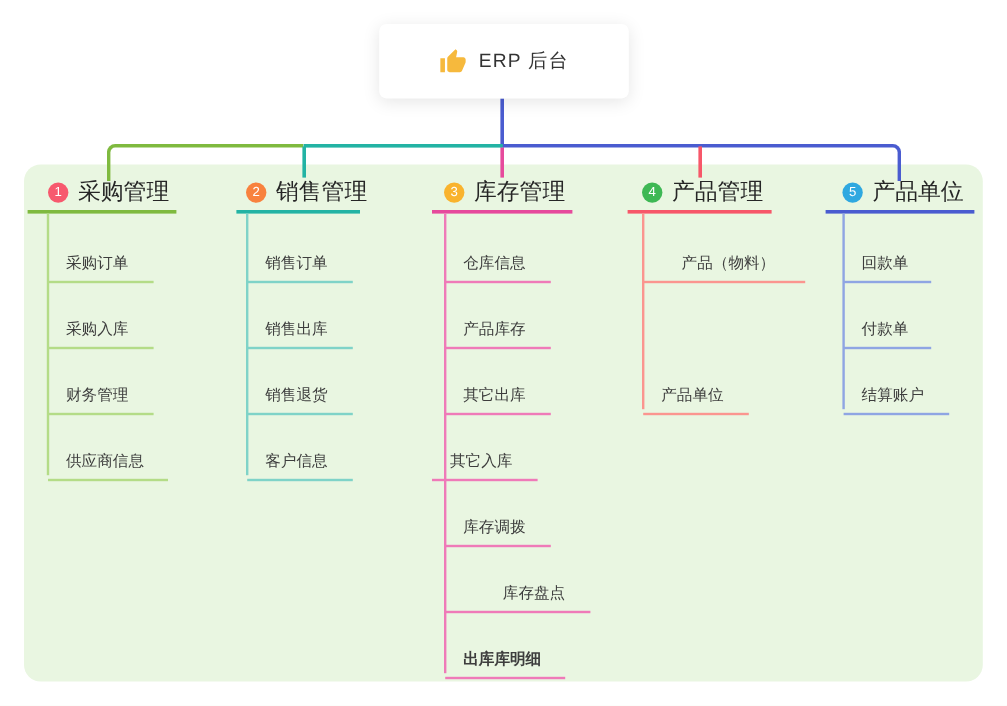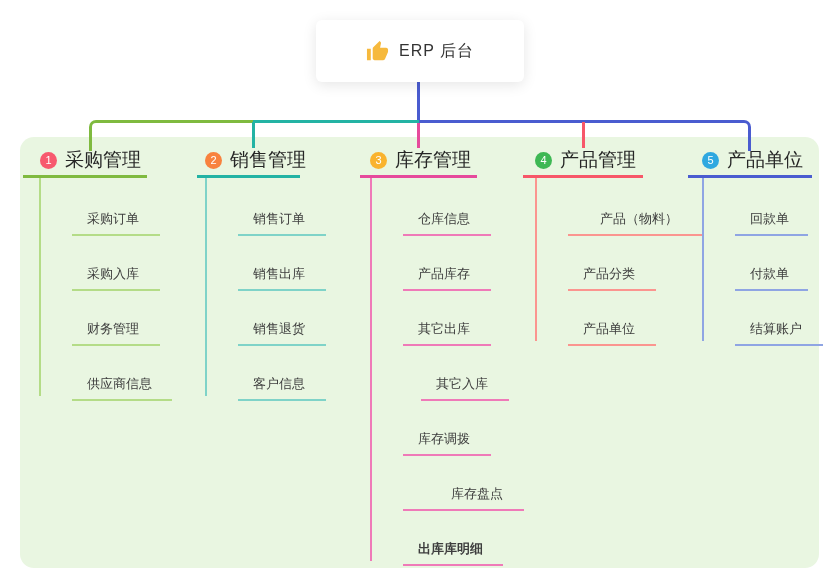--- a/index.html
+++ b/index.html
@@ -34,21 +34,21 @@
   .b4{--line:var(--branch4-line);--child:var(--branch4-child-line);--badge:var(--bran4-badge,var(--branch4-badge));}
   .b5{--line:var(--branch5-line);--child:var(--branch5-child-line);--badge:var(--branch5-badge);}
 
   .hdr{display:flex;align-items:center;height:22px;padding-bottom:4px;border-bottom:3px solid var(--line);cursor:default;}
   .badge{width:17px;height:17px;border-radius:50%;background:var(--badge);color:#fff;font-size:11px;line-height:17px;
     text-align:center;margin-right:8px;flex:0 0 17px;}
   .hdr-title{font-size:19px;color:#262626;white-space:nowrap;}
 
   .spine{position:absolute;width:2px;top:29px;background:var(--child);}
   .child{position:absolute;height:22px;border-bottom:2px solid var(--child);display:flex;align-items:flex-end;
-    padding-left:15px;padding-bottom:6px;box-sizing:content-box;margin-left:32px;}
+    padding-left:15px;padding-bottom:6px;box-sizing:content-box;}
   .child span{font-size:13px;color:#3d3d3d;white-space:nowrap;}
 </style>
 </head>
 <body>
 
 <div class="canvas">
 
   <div class="panel"></div>
 
   <div class="line root-drop"></div>
@@ -114,21 +114,21 @@
     <div class="spine" style="left:10px;height:383px;"></div>
     <div class="child" style="left:11px;top:57px;width:73px;text-align:right;">
         <span>仓库信息</span>
       </div>
     <div class="child" style="left:11px;top:167px;width:73px;">
         <span>其它出库</span>
       </div>
     <div class="child" style="left:11px;top:112px;width:73px;">
         <span>产品库存</span>
       </div>
-    <div class="child" style="left:29px;top:222px;width:73px;">
+    <div class="child" style="left:0;top:222px;width:73px;">
         <span>其它入库</span>
       </div>
     <div class="child" style="left:11px;top:277px;width:73px;">
         <span>库存调拨</span>
       </div>
     <div class="child" style="left:11px;top:332px;width:73px;padding-left:48px;">
         <span>库存盘点</span>
       </div>
     <div class="child" style="left:11px;top:387px;width:85px;font-weight:bold;">
         <span>出库库明细</span>
@@ -136,23 +136,20 @@
   </div>
 
   <div class="branch b4" style="left:523px;">
     <div class="hdr" style="width:108px;padding-left:12px;">
       <span class="badge">4</span>
       <span class="hdr-title">产品管理</span>
     </div>
     <div class="spine" style="left:12px;height:163px;"></div>
     <div class="child" style="left:13px;top:57px;width:103px;padding-left:32px;">
         <span>产品（物料）</span>
-      </div>
-    <div class="child" style="left:13px;top:112px;width:73px;">
-        <span>产品分类</span>
       </div>
     <div class="child" style="left:13px;top:167px;width:73px;">
         <span>产品单位</span>
       </div>
   </div>
 
   <div class="branch b5" style="left:688px;">
     <div class="hdr" style="width:110px;padding-left:14px;">
       <span class="badge">5</span>
       <span class="hdr-title">产品单位</span>

